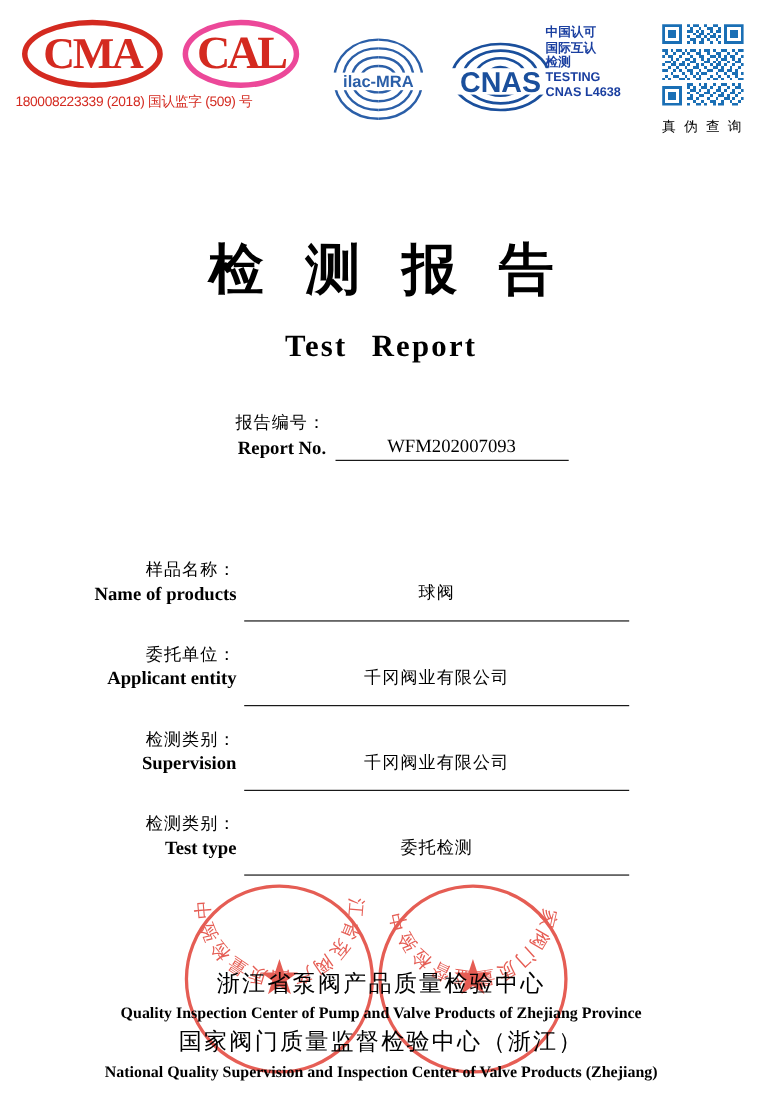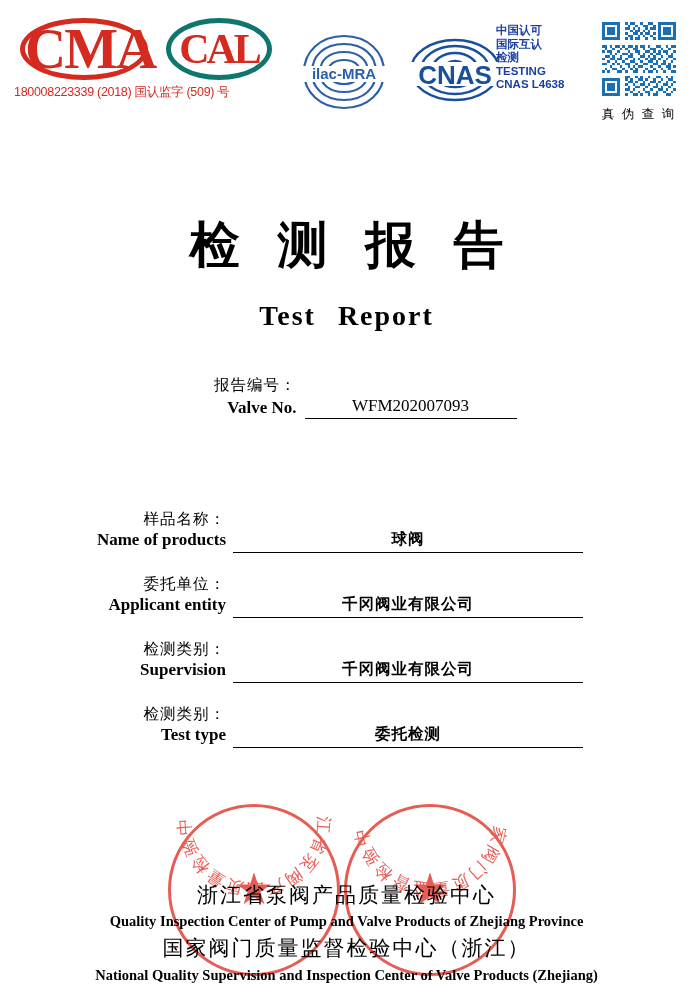--- a/index.html
+++ b/index.html
@@ -37,21 +37,21 @@
     height: 62px;
     margin: 0 auto;
     border: 5px solid #d42a20;
     border-radius: 50%/50%;
     position: relative;
     box-sizing: border-box;
   }
   .cma-oval .cma-text {
     font-family: "Liberation Serif", serif;
     font-weight: bold;
-    font-size: 57px;
+    font-size: 40px;
     line-height: 52px;
     color: #d42a20;
     letter-spacing: -2px;
   }
   .cma-sub {
     margin-top: 4px;
     font-size: 12.5px;
     color: #d42a20;
     white-space: nowrap;
     font-family: "Liberation Sans", sans-serif;
@@ -62,21 +62,21 @@
     position: absolute;
     left: 160px;
     top: 6px;
     width: 118px;
     text-align: center;
   }
   .cnca-oval {
     width: 106px;
     height: 62px;
     margin: 0 auto;
-    border: 5px solid #0f766e;
+    border: 5px solid #ec4899;
     border-radius: 50%/50%;
     box-sizing: border-box;
     position: relative;
   }
   .cnca-oval .cnca-text {
     font-family: "Liberation Serif", serif;
     font-weight: bold;
     font-size: 42px;
     line-height: 52px;
     color: #d42a20;
@@ -195,21 +195,21 @@
     font-family: "Liberation Serif", serif;
     font-size: 17px;
     padding-bottom: 2px;
     margin-top: 22px;
   }
 
   
   .fields {
     position: absolute;
     top: 508px;
-    left: 11px;
+    left: 0;
     width: 572px;
   }
   .field-row {
     display: flex;
     align-items: flex-start;
     justify-content: flex-start;
     margin-bottom: 20px;
     padding-left: 60px;
   }
   .f-labels {
@@ -229,24 +229,23 @@
     font-weight: bold;
     font-size: 17px;
     line-height: 22px;
   }
   .f-value {
     width: 358px;
     border-bottom: 1.3px solid #000;
     text-align: center;
     font-family: "Liberation Sans", sans-serif;
     font-size: 15.5px;
-    padding-bottom: 2px;
+    padding-bottom: 14px;
     margin-top: 21px;
     letter-spacing: 1px;
-    font-weight: bold;
   }
 
   
   .seal {
     position: absolute;
     width: 172px;
     height: 172px;
     border: 3px solid #e03a2f;
     border-radius: 50%;
     opacity: 0.82;
@@ -568,21 +567,21 @@
 
 <div class="title-cn">检测报告</div>
 <div class="title-en">
   <span>Test</span><span class="gap"></span><span>Report</span>
 </div>
 
 <div class="report-no">
   <div class="report-no-inner">
     <div class="rn-labels">
       <div class="rn-cn">报告编号：</div>
-      <div class="rn-en">Valve No.</div>
+      <div class="rn-en">Report No.</div>
     </div>
     <div class="rn-value">WFM202007093</div>
   </div>
 </div>
 
 <div class="fields">
 
   <div class="field-row">
     <div class="f-labels">
       <div class="f-cn">样品名称：</div>

